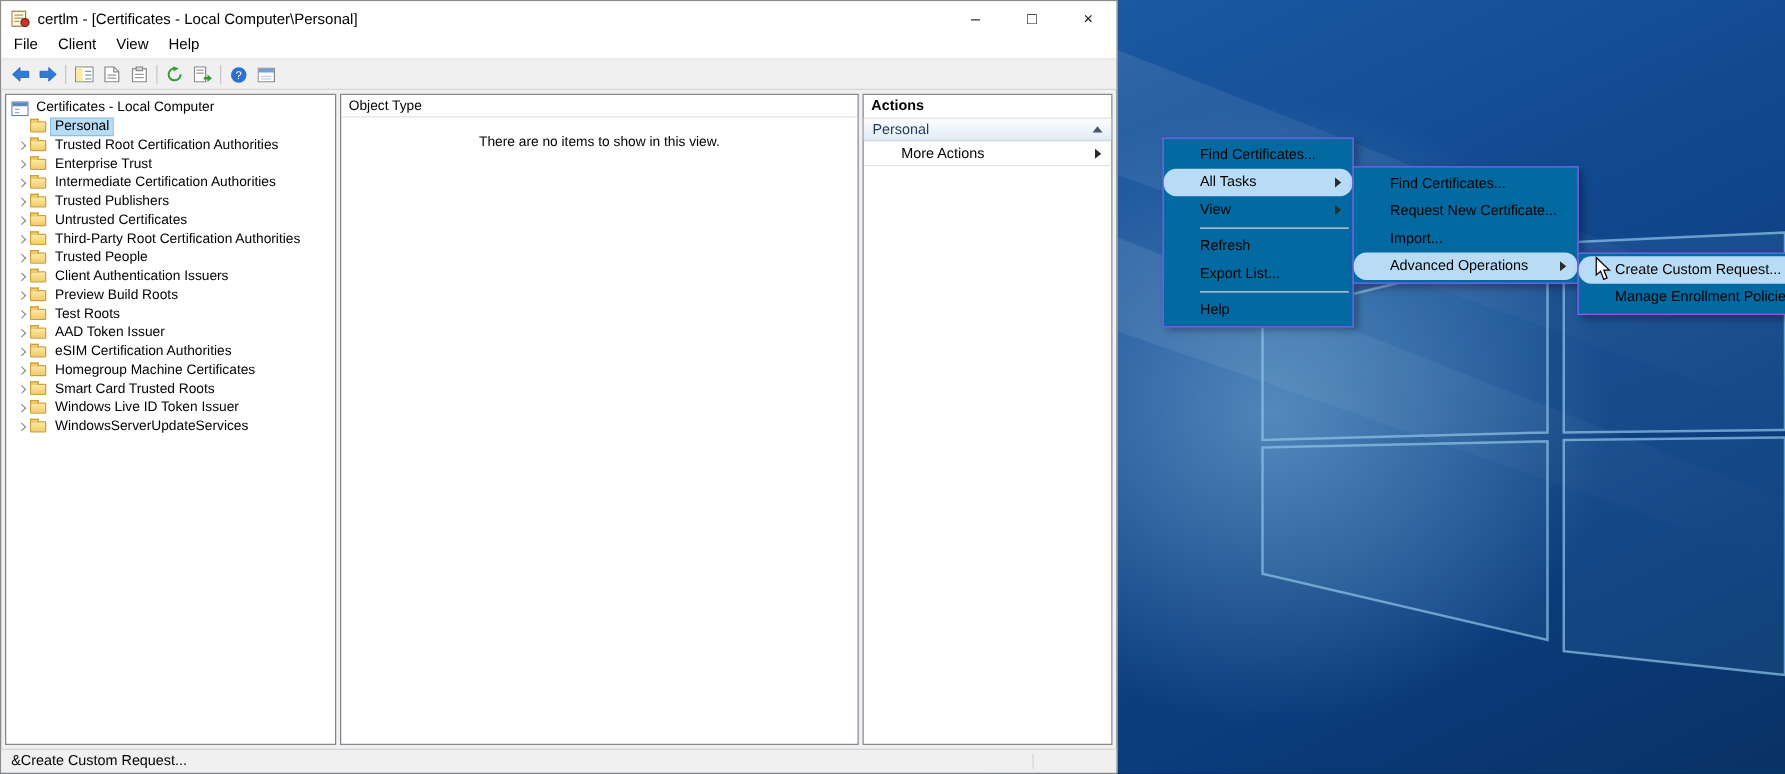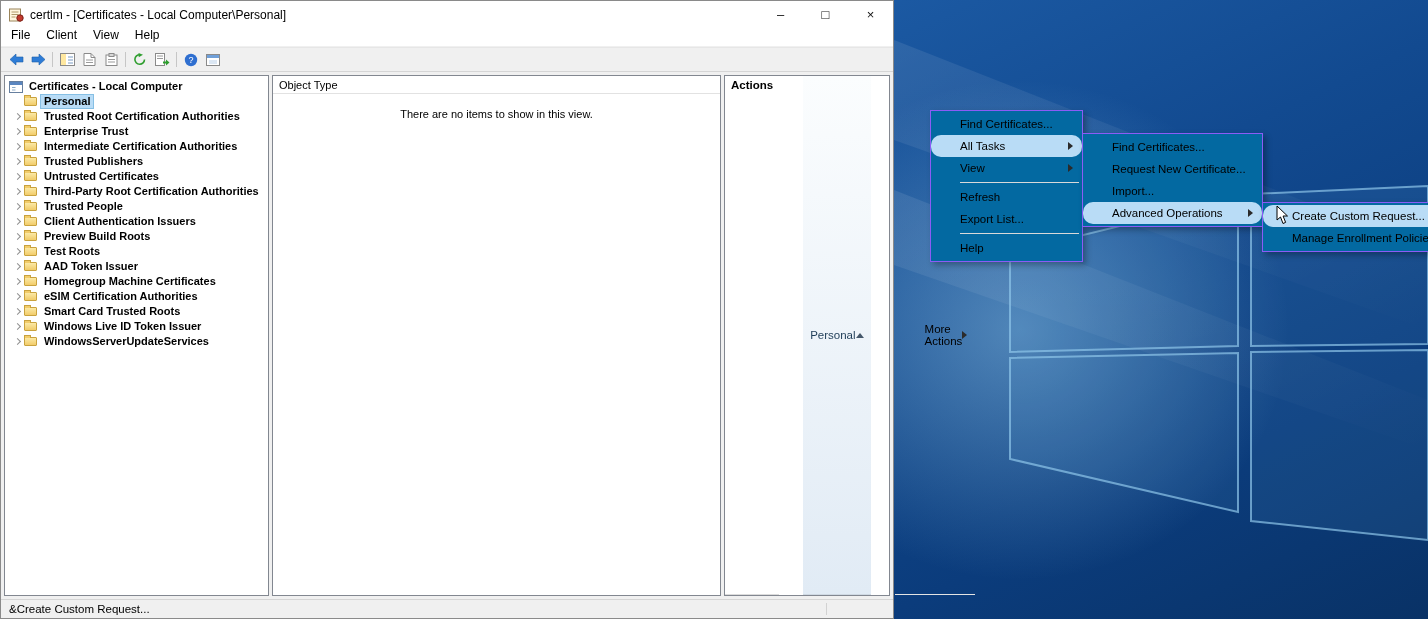--- a/index.html
+++ b/index.html
@@ -25,38 +25,38 @@
   .toolbar{flex:0 0 25px;background:#f0f0f0;border-top:1px solid #e6e6e6;border-bottom:1px solid #d5d5d5;
            display:flex;align-items:center;padding-left:4px;}
   .tbtn{width:22px;height:20px;display:flex;align-items:center;justify-content:center;}
   .tsep{width:1px;height:15px;background:#c6c6c6;margin:0 3px;}
 
   .content{flex:1;display:flex;padding:3px;gap:3px;min-height:0;}
   .panel{background:#fff;border:1px solid #828790;}
 
   
   .tree-panel{width:265px;overflow:hidden;padding-top:3px;}
-  .tree-row{height:15px;display:flex;align-items:center;font-size:11px;white-space:nowrap;font-weight:bold;}
+  .tree-row{height:15px;display:flex;align-items:center;font-size:11px;white-space:nowrap;}
   .root-row{padding-left:4px;}
   .child-row{padding-left:7px;}
   .chev-box{width:12px;display:flex;justify-content:center;align-items:center;}
   .chev{width:5px;height:5px;border-right:1px solid #8f8f8f;border-top:1px solid #8f8f8f;transform:rotate(45deg);margin-right:2px;}
   .icon-box{width:17px;display:flex;justify-content:flex-start;align-items:center;}
   .folder{width:13px;height:9px;background:linear-gradient(#fbe9a6,#f2cc6a);border:1px solid #c9a23e;border-radius:1px;position:relative;}
   .folder::before{content:"";position:absolute;top:-3px;left:-1px;width:5px;height:2px;background:#f2cc6a;border:1px solid #c9a23e;border-bottom:none;}
   .tree-lbl{padding:0 3px;color:#000;line-height:13px;}
   .tree-lbl.sel{background:#b9dcf6;outline:1px solid #86bfe4;}
 
   
   .list-panel{flex:1;display:flex;flex-direction:column;min-width:0;}
   .list-header{flex:0 0 18px;border-bottom:1px solid #e2e2e2;font-size:11px;padding:3px 0 0 6px;color:#000;}
   .empty-msg{font-size:11px;text-align:center;margin-top:14px;color:#000;}
 
   
-  .actions-panel{width:166px;display:flex;flex-direction:row;gap:24px;}
+  .actions-panel{width:200px;display:flex;flex-direction:column;}
   .actions-title{flex:0 0 19px;font-size:11.5px;font-weight:bold;padding:3px 6px;border-bottom:1px solid #dcdcdc;color:#000;}
   .group-bar{flex:0 0 18px;display:flex;align-items:center;padding:0 7px;font-size:11.5px;color:#1e3c57;
              background:linear-gradient(#fbfdfe,#e1ebf5);border-bottom:1px solid #cfd9e3;}
   .up-tri{margin-left:auto;width:0;height:0;border-left:4px solid transparent;border-right:4px solid transparent;border-bottom:5px solid #45586b;}
   .more-row{flex:0 0 20px;display:flex;align-items:center;font-size:11.5px;color:#000;padding:0 8px 0 30px;border-bottom:1px solid #e4e4e4;}
   .r-tri{margin-left:auto;width:0;height:0;border-top:4px solid transparent;border-bottom:4px solid transparent;border-left:5px solid #2b2b2b;}
 
   
   .statusbar{flex:0 0 19px;background:#f0f0f0;border-top:1px solid #d5d5d5;display:flex;align-items:center;
              font-size:11.5px;color:#000;padding-left:8px;position:relative;}
@@ -317,30 +317,30 @@
             </span>
           <span class="tree-lbl">AAD Token Issuer</span>
         </div>
         <div class="tree-row child-row">
           <span class="chev-box">
               <span class="chev"></span>
             </span>
           <span class="icon-box">
               <span class="folder"></span>
             </span>
+          <span class="tree-lbl">eSIM Certification Authorities</span>
+        </div>
+        <div class="tree-row child-row">
+          <span class="chev-box">
+              <span class="chev"></span>
+            </span>
+          <span class="icon-box">
+              <span class="folder"></span>
+            </span>
           <span class="tree-lbl">Homegroup Machine Certificates</span>
-        </div>
-        <div class="tree-row child-row">
-          <span class="chev-box">
-              <span class="chev"></span>
-            </span>
-          <span class="icon-box">
-              <span class="folder"></span>
-            </span>
-          <span class="tree-lbl">eSIM Certification Authorities</span>
         </div>
         <div class="tree-row child-row">
           <span class="chev-box">
               <span class="chev"></span>
             </span>
           <span class="icon-box">
               <span class="folder"></span>
             </span>
           <span class="tree-lbl">Smart Card Trusted Roots</span>
         </div>

